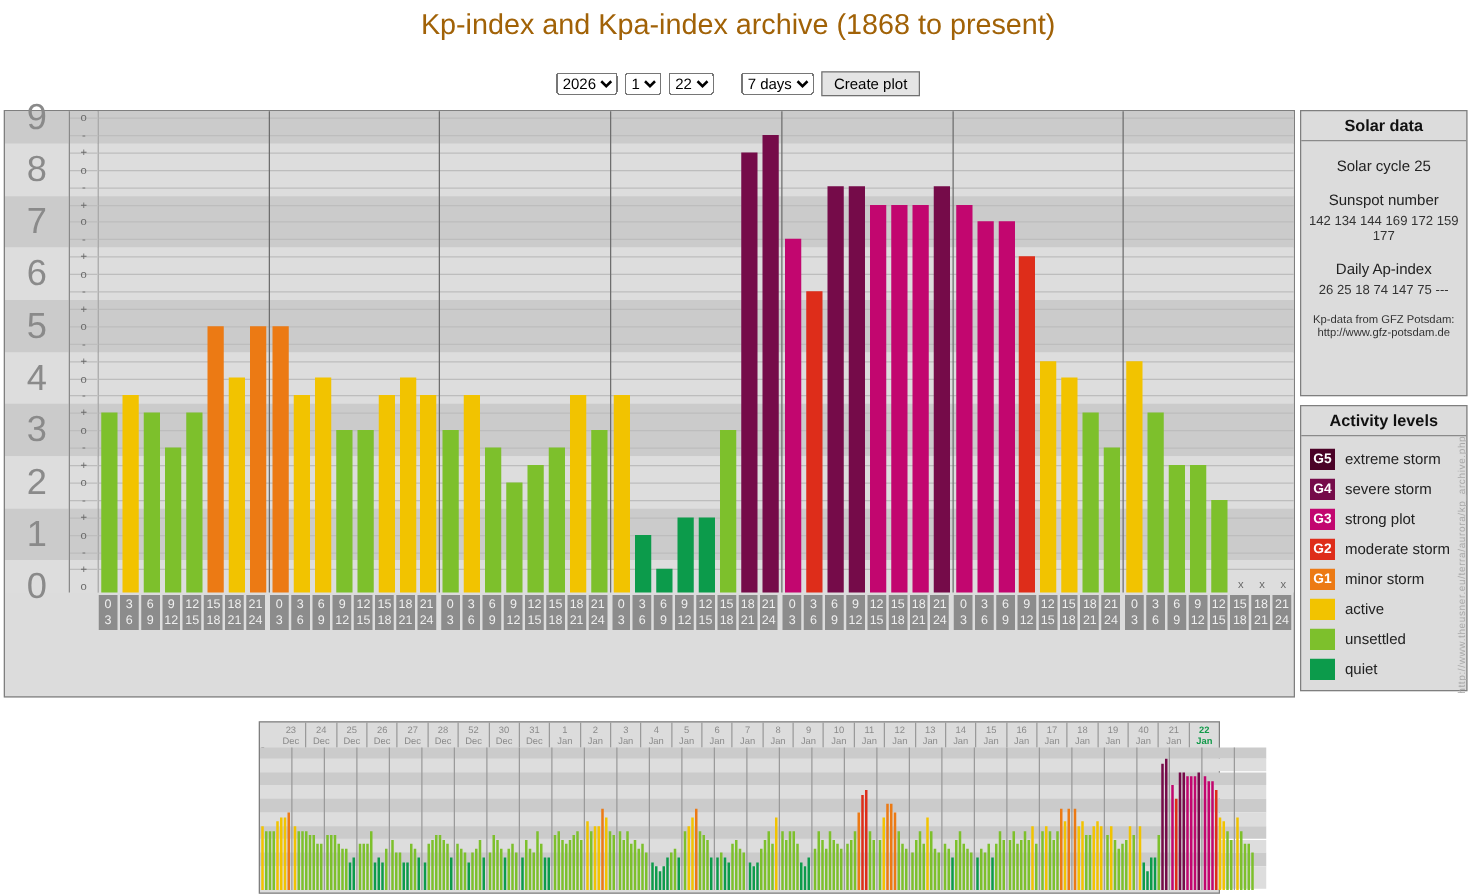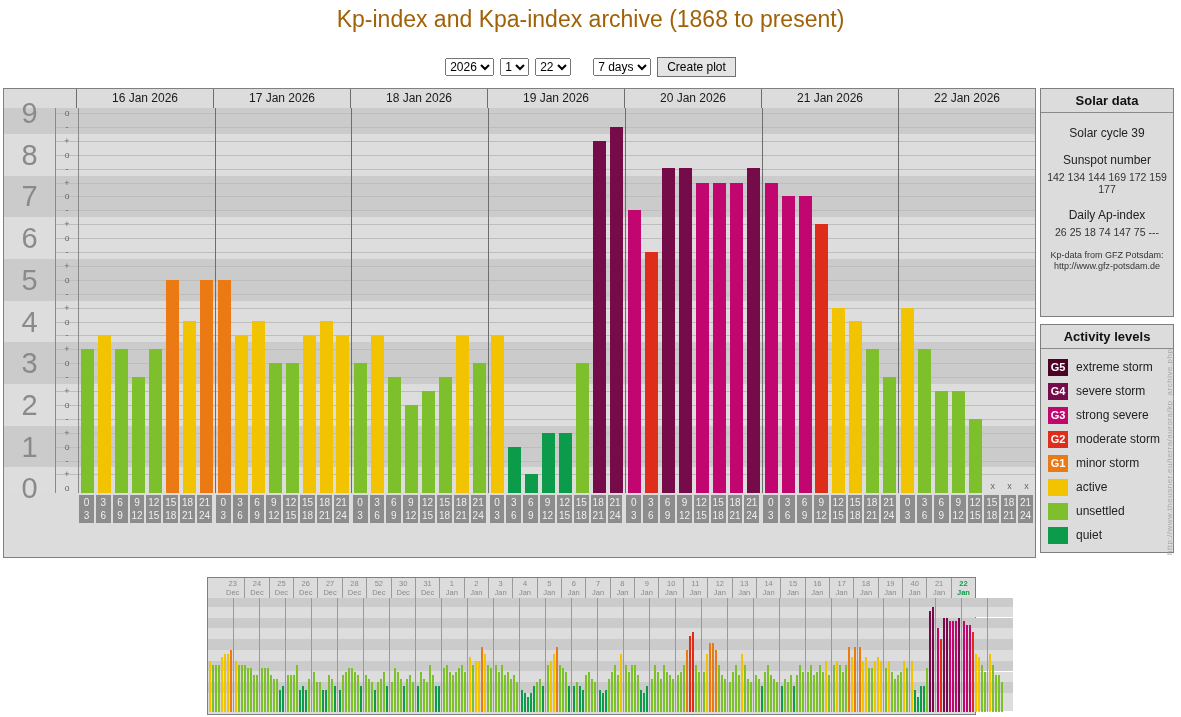--- a/index.html
+++ b/index.html
@@ -73,32 +73,20 @@
   <div id="controls">
     <select><option>2026</option></select>
     <select><option>1</option></select>
     <select><option>22</option></select>
     <span class="spacer"></span>
     <select><option>7 days</option></select>
     <button>Create plot</button>
   </div>
 
   <div id="kp-box" class="panel">
-    <div id="date-row">
-      <div class="dspacer"></div>
-      <div id="date-cells" style="flex:1;display:flex;">
-          <div class="date-cell">16 Jan 2026</div>
-          <div class="date-cell">17 Jan 2026</div>
-          <div class="date-cell">18 Jan 2026</div>
-          <div class="date-cell">19 Jan 2026</div>
-          <div class="date-cell">20 Jan 2026</div>
-          <div class="date-cell">21 Jan 2026</div>
-          <div class="date-cell">22 Jan 2026</div>
-        </div>
-    </div>
     <div id="chart-body">
       <div id="ycol">
           <div class="band dark" style="top: 0px; height: 25.854px; z-index: 0;"></div>
           <div class="band light" style="top: 25.854px; height: 41.7px; z-index: 0;"></div>
           <div class="band dark" style="top: 67.554px; height: 41.7px; z-index: 0;"></div>
           <div class="band light" style="top: 109.254px; height: 41.7px; z-index: 0;"></div>
           <div class="band dark" style="top: 150.954px; height: 41.7px; z-index: 0;"></div>
           <div class="band light" style="top: 192.654px; height: 41.7px; z-index: 0;"></div>
           <div class="band dark" style="top: 234.354px; height: 41.7px; z-index: 0;"></div>
           <div class="band light" style="top: 276.054px; height: 41.7px; z-index: 0;"></div>
@@ -644,21 +632,21 @@
               <div>21</div>
               <div>24</div>
             </div>
           </div>
         </div>
     </div>
   </div>
 
   <div id="solar-box" class="panel">
     <div class="panel-title">Solar data</div>
-    <div class="solar-line">Solar cycle 39</div>
+    <div class="solar-line">Solar cycle 25</div>
     <div class="solar-line">Sunspot number</div>
     <div class="solar-nums">142 134 144 169 172 159 177</div>
     <div class="solar-line">Daily Ap-index</div>
     <div class="solar-nums">26  25  18  74  147  75  ---</div>
     <div class="solar-credit">
       <div>Kp-data from GFZ Potsdam:</div>
       <div>http://www.gfz-potsdam.de</div>
     </div>
   </div>
 
@@ -668,21 +656,21 @@
         <div class="lvl-row">
           <span class="lvl-swatch" style="background: rgb(75, 2, 39);">G5</span>
           <span class="lvl-label">extreme storm</span>
         </div>
         <div class="lvl-row">
           <span class="lvl-swatch" style="background: rgb(117, 11, 73);">G4</span>
           <span class="lvl-label">severe storm</span>
         </div>
         <div class="lvl-row">
           <span class="lvl-swatch" style="background: rgb(194, 6, 111);">G3</span>
-          <span class="lvl-label">strong severe</span>
+          <span class="lvl-label">strong plot</span>
         </div>
         <div class="lvl-row">
           <span class="lvl-swatch" style="background: rgb(222, 45, 26);">G2</span>
           <span class="lvl-label">moderate storm</span>
         </div>
         <div class="lvl-row">
           <span class="lvl-swatch" style="background: rgb(236, 122, 20);">G1</span>
           <span class="lvl-label">minor storm</span>
         </div>
         <div class="lvl-row">

